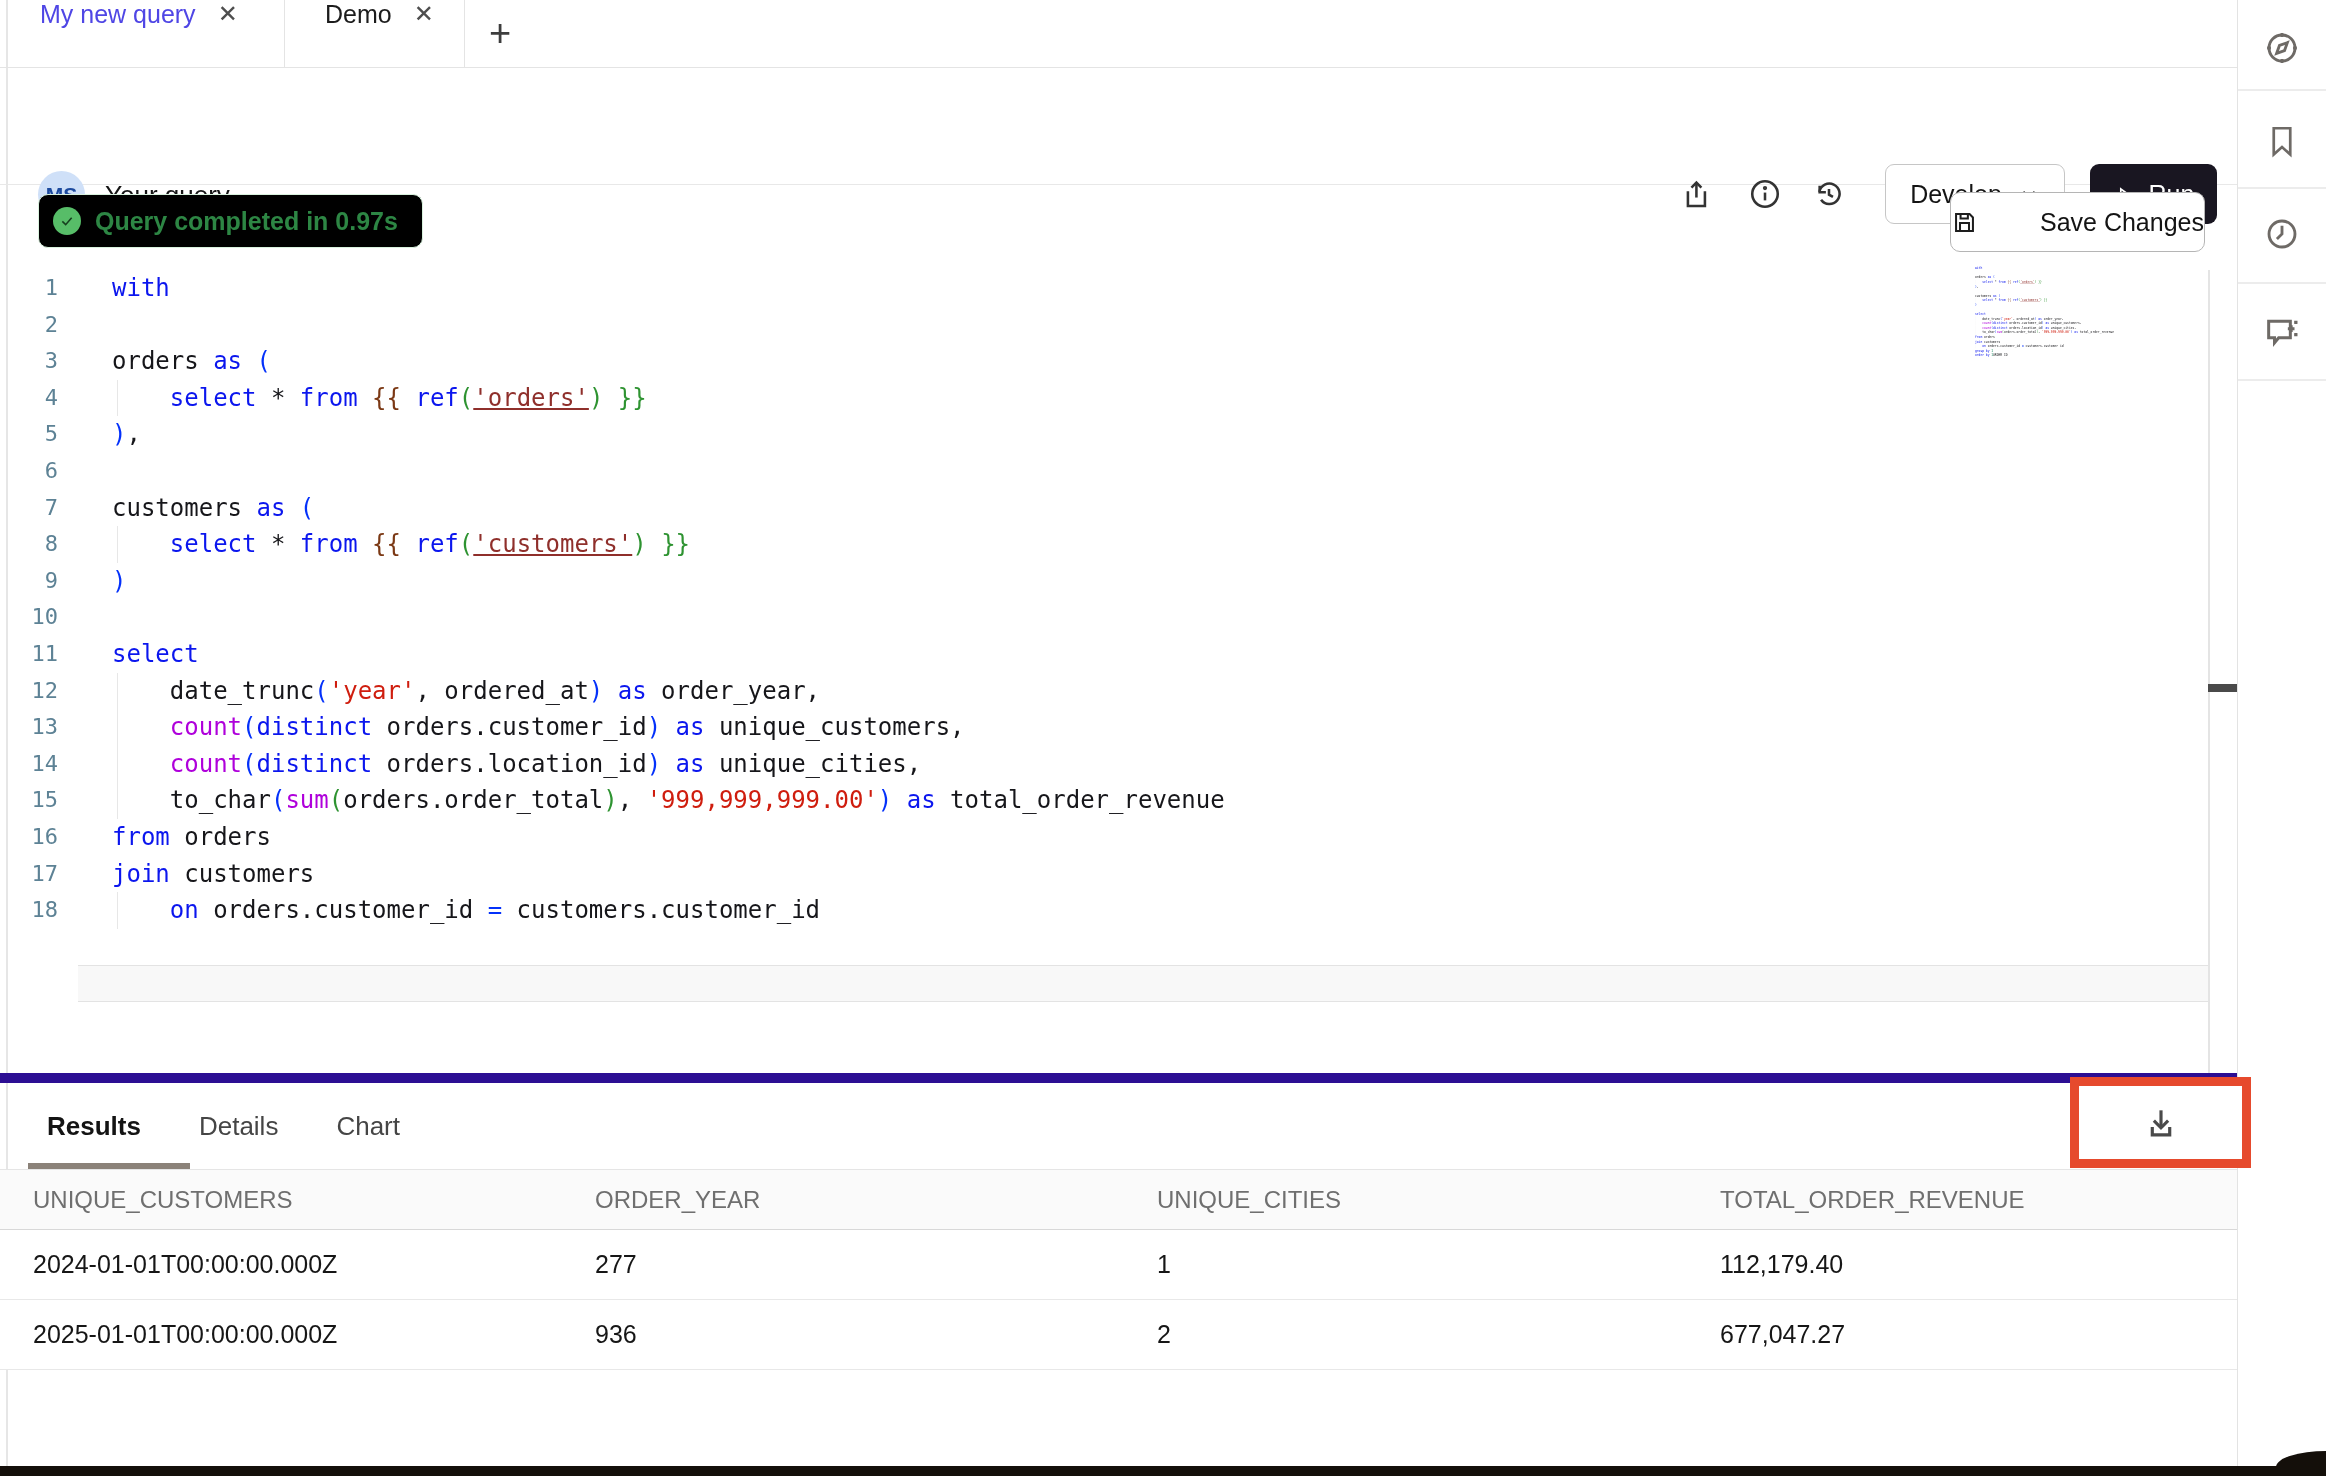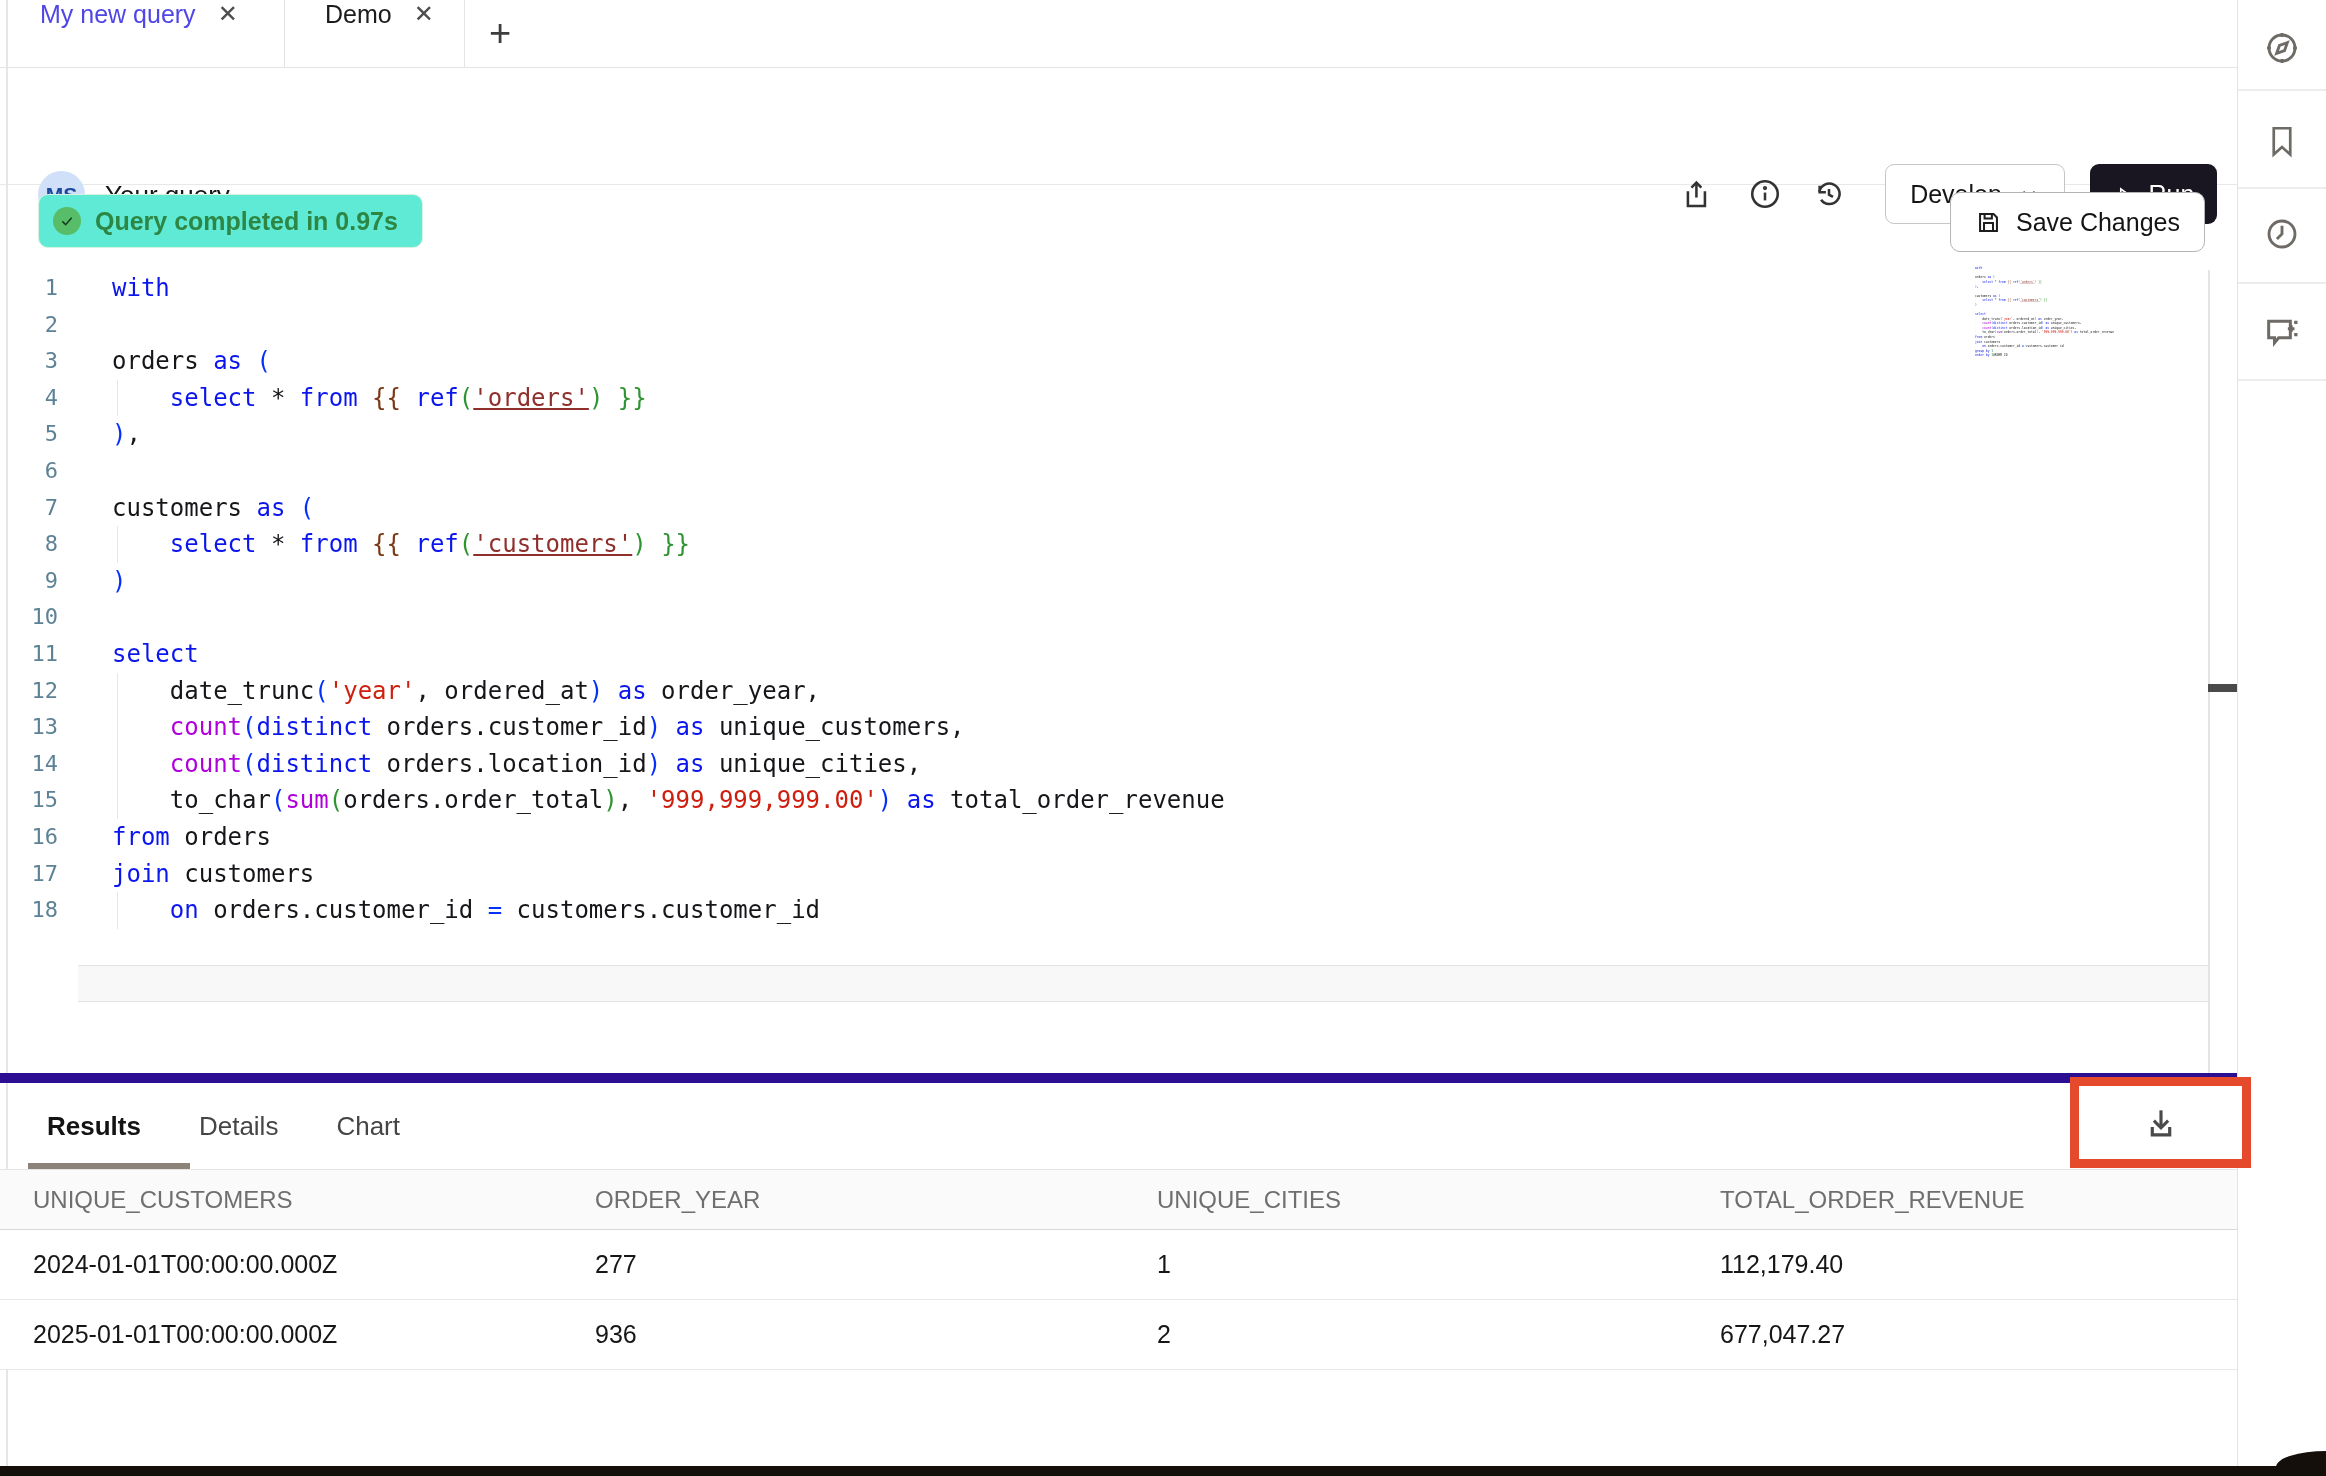--- a/index.html
+++ b/index.html
@@ -30,25 +30,25 @@
   .avatar { position:absolute; left:38px; top:103px; width:47px; height:47px; border-radius:50%; background:#cfe0f8; color:#1c4a9e; font-weight:bold; font-size:21px; display:flex; align-items:center; justify-content:center; }
   .doc-title { position:absolute; left:105px; top:112px; font-size:26px; color:#151515; }
   .hicon { position:absolute; top:108px; width:36px; height:36px; display:flex; align-items:center; justify-content:center; }
   .hicon svg { stroke:#333; fill:none; stroke-width:1.8; }
   .btn-develop { position:absolute; left:1885px; top:96px; width:180px; height:60px; background:#fff; border:1.5px solid #c6c6c6; border-radius:9px; display:flex; align-items:center; justify-content:center; gap:16px; font-size:25px; color:#141414; }
   .btn-run { position:absolute; left:2090px; top:96px; width:127px; height:60px; background:#191621; border-radius:9px; display:flex; align-items:center; justify-content:center; gap:14px; font-size:25px; color:#fff; }
   .btn-run svg { stroke:#fff; fill:none; stroke-width:1.8; }
   .btn-develop svg { stroke:#2e2e2e; fill:none; stroke-width:2; }
 
   
-  .status-pill { position:absolute; left:38px; top:194px; height:54px; border-radius:10px; background:#5eead4; border:1.5px solid #d9f2de; display:flex; align-items:center; gap:14px; padding:0 24px 0 14px; }
+  .status-pill { position:absolute; left:38px; top:194px; height:54px; border-radius:10px; background:#000000; border:1.5px solid #d9f2de; display:flex; align-items:center; gap:14px; padding:0 24px 0 14px; }
   .status-pill .check { width:28px; height:28px; border-radius:50%; background:#57bd68; display:flex; align-items:center; justify-content:center; }
   .status-pill .check svg { stroke:#163f1f; fill:none; stroke-width:2.4; }
   .status-text { font-size:25px; font-weight:600; color:#2d8644; }
-  .btn-save { position:absolute; left:1950px; top:192px; width:255px; height:60px; background:#fff; border:1.5px solid #b5b5b5; border-radius:10px; display:flex; align-items:center; justify-content:center; gap:14px; font-size:25px; color:#141414; }
+  .btn-save { position:absolute; left:1950px; top:192px; width:255px; height:60px; background:#fff; border:1.5px solid #b5b5b5; border-radius:10px; display:flex; align-items:center; justify-content:space-between; gap:14px; font-size:25px; color:#141414; }
   .btn-save svg { stroke:#1d1d1d; fill:none; stroke-width:1.8; }
 
   
   .editor { position:absolute; left:0; top:270px; width:2237px; height:803px; font-family:"DejaVu Sans Mono", monospace; font-size:24px; }
   .cur-line-band { position:absolute; left:78px; top:695px; width:2130px; height:37px; background:#f8f8f8; border-top:1.5px solid #e3e3e3; border-bottom:1.5px solid #e3e3e3; }
   .code-line { position:relative; height:36.6px; line-height:36.6px; white-space:pre; }
   .ln { display:inline-block; width:58px; text-align:right; color:#5d8295; font-size:22px; vertical-align:top; }
   .ln.active { color:#2e2e2e; }
   .lc { display:inline-block; margin-left:54px; position:relative; white-space:pre; }
   .lc.g::before { content:""; position:absolute; left:5px; top:0; height:100%; border-left:1.5px solid #e7e7e7; }

